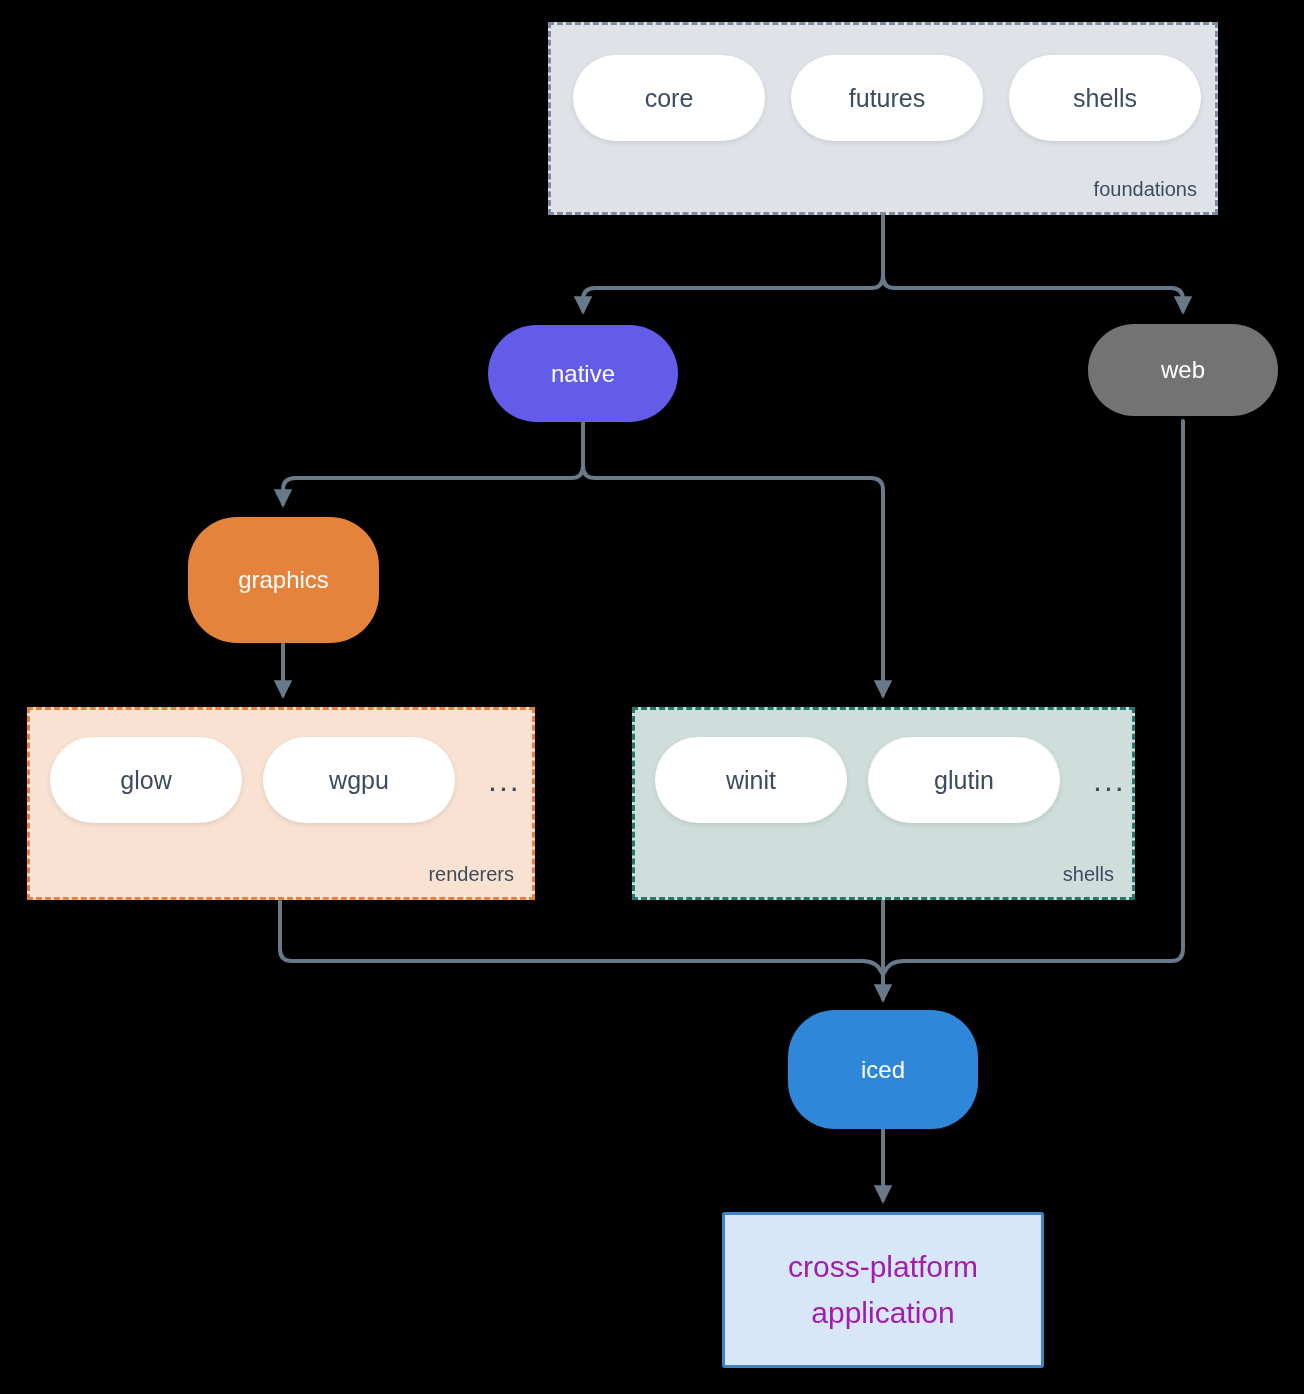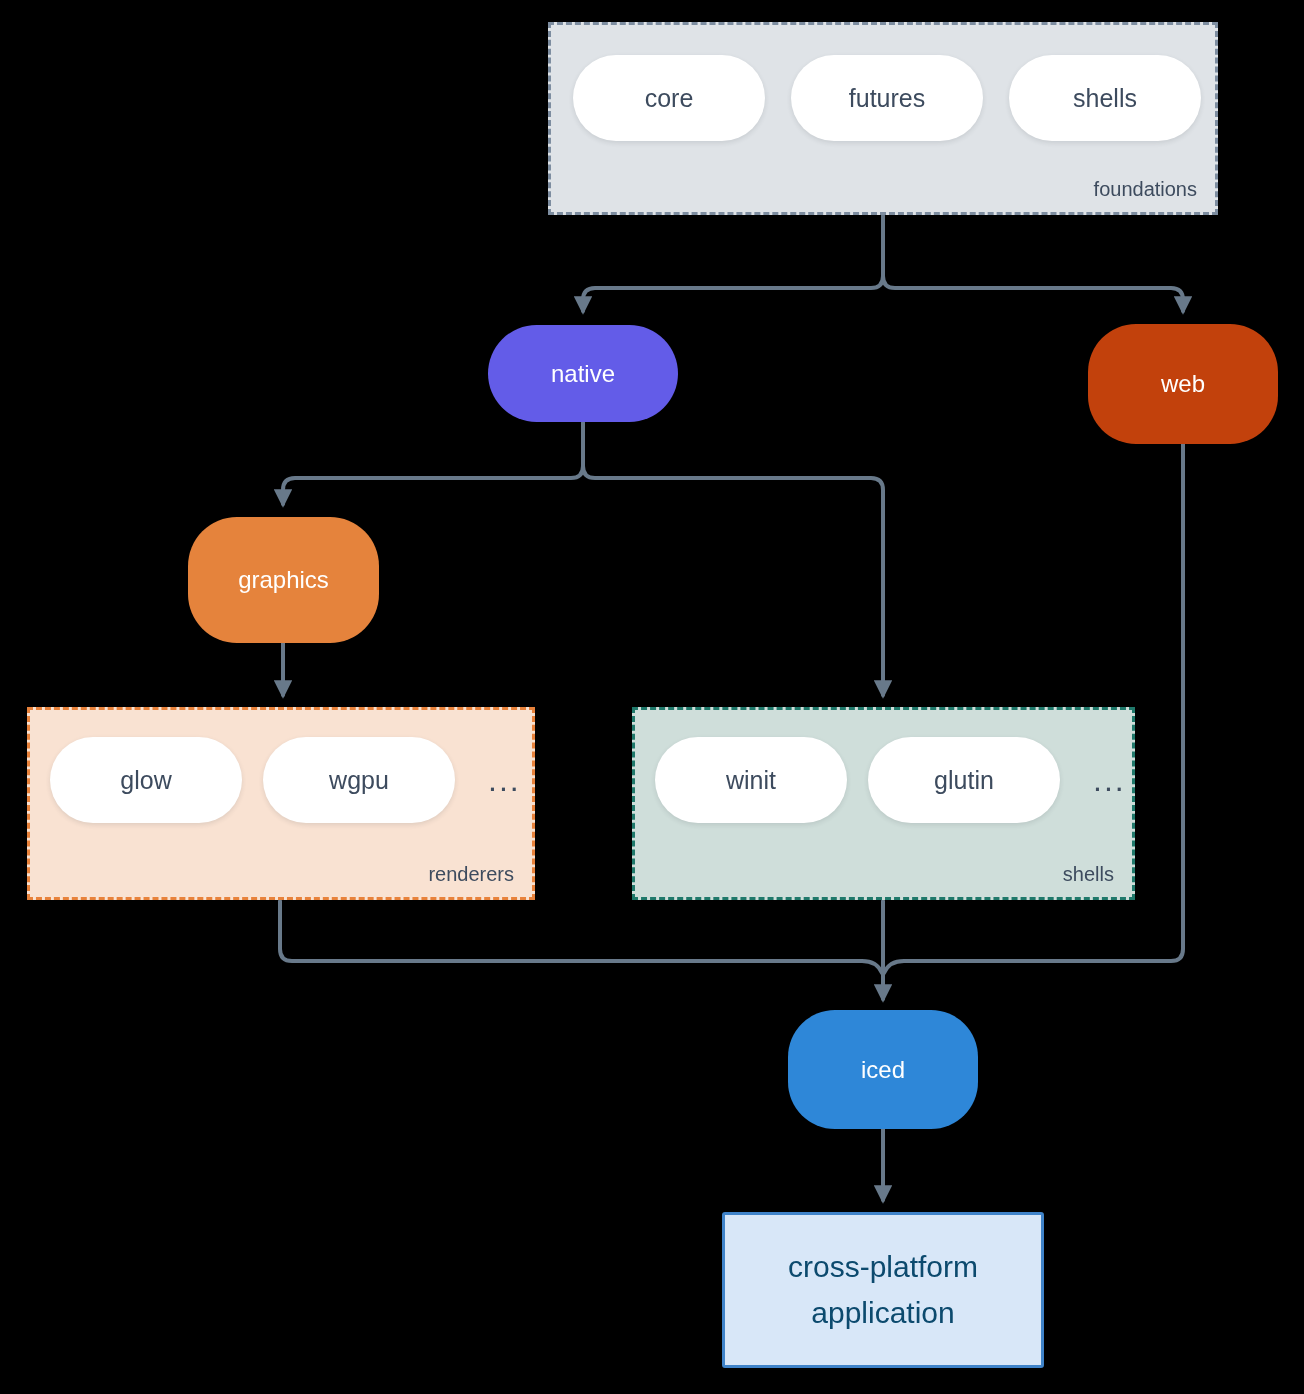--- a/index.html
+++ b/index.html
@@ -25,28 +25,28 @@
   .pill{display:flex;align-items:center;justify-content:center;
     box-sizing:border-box;font-size:25px;}
   .pill.white{width:192px;height:86px;border-radius:43px;background:#ffffff;
     color:#3d4b5e;box-shadow:0 2px 5px rgba(40,50,60,0.12);}
   .ellipsis{font-size:32px;color:#3d4b5e;letter-spacing:2px;margin-left:12px;}
 
   
   .node{position:absolute;display:flex;align-items:center;justify-content:center;
     color:#ffffff;font-size:24px;box-sizing:border-box;}
   .node.native{left:488px;top:325px;width:190px;height:97px;border-radius:49px;background:#635ce8;}
-  .node.web{left:1088px;top:324px;width:190px;height:120px;border-radius:48px;background:#c2410c;}
+  .node.web{left:1088px;top:324px;width:190px;height:92px;border-radius:48px;background:#737373;}
   .node.graphics{left:188px;top:517px;width:191px;height:126px;border-radius:49px;background:#e5833c;}
   .node.iced{left:788px;top:1010px;width:190px;height:119px;border-radius:47px;background:#2e87d8;}
 
   .app-box{position:absolute;left:722px;top:1212px;width:322px;height:156px;
     box-sizing:border-box;background:#d8e7f8;border:3px solid #3f83c9;border-radius:3px;
     display:flex;align-items:center;justify-content:center;text-align:center;
-    color:#0c4a6e;font-size:30px;line-height:1.55;padding:0 34px;}
+    color:#a21caf;font-size:30px;line-height:1.55;padding:0 34px;}
 </style>
 </head>
 <body>
 
 <div id="stage">
 
   <svg id="edges" width="1304" height="1394" viewBox="0 0 1304 1394">
     <defs>
       <marker id="arrow" viewBox="0 0 10 10" refX="8" refY="5" markerWidth="4.6" markerHeight="4.6" orient="auto-start-reverse">
         <path d="M0,0 L10,5 L0,10 Z" fill="#68798a"></path>

